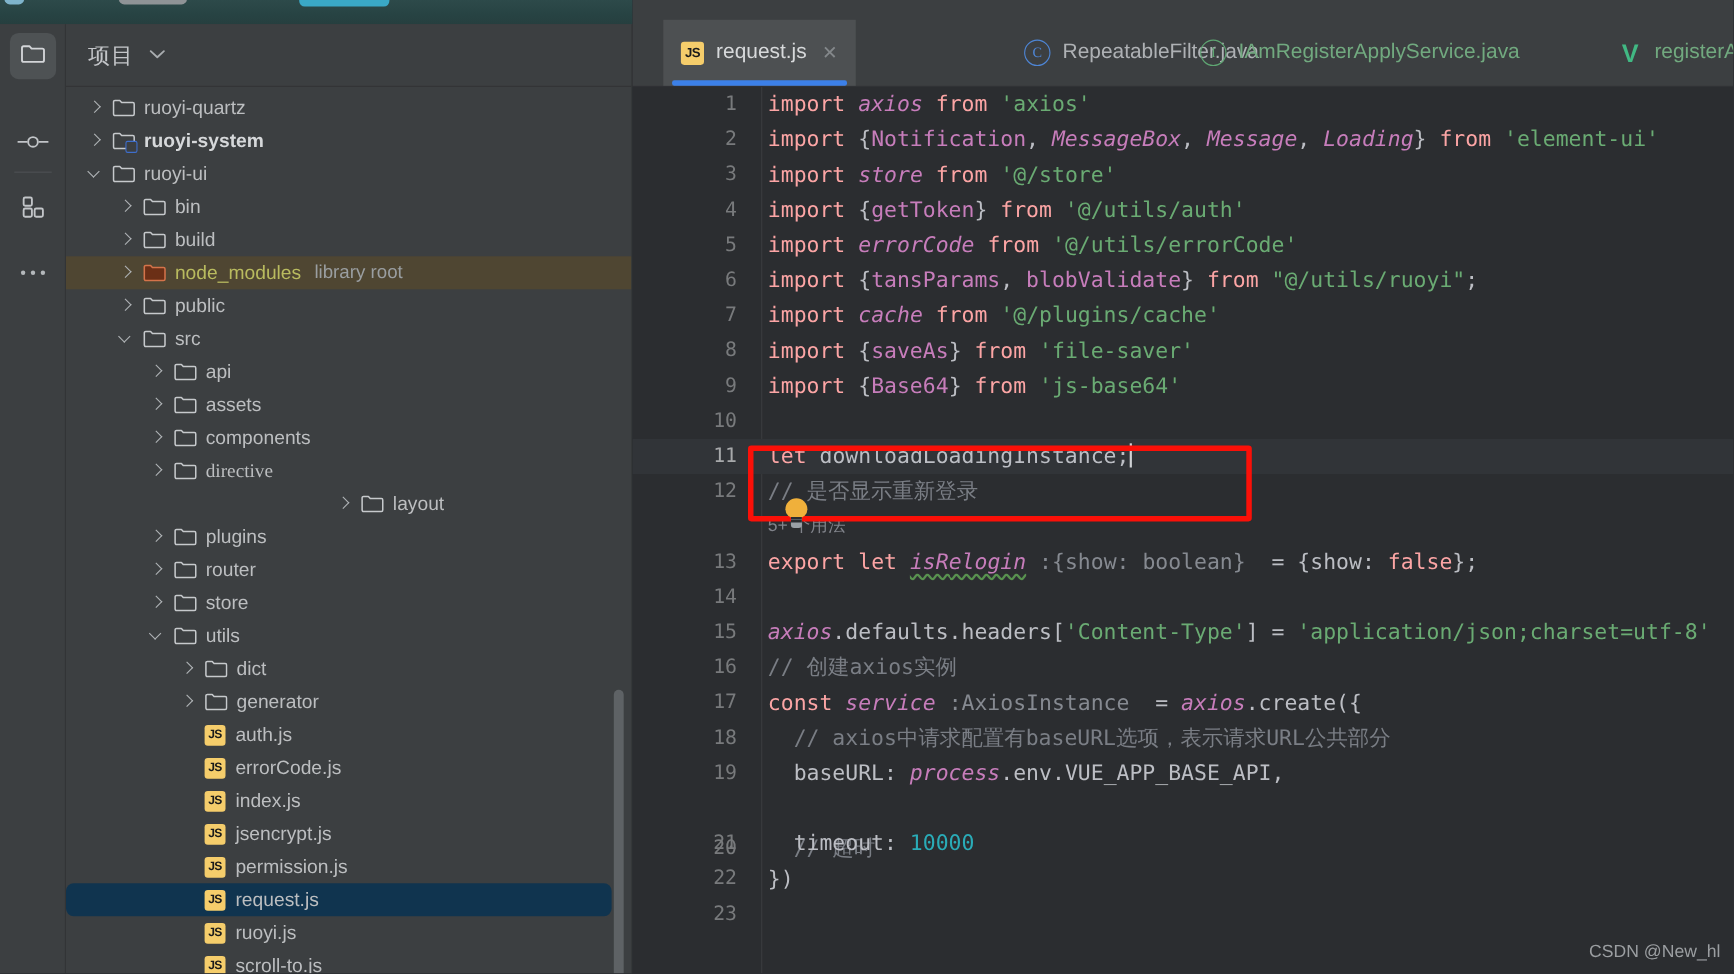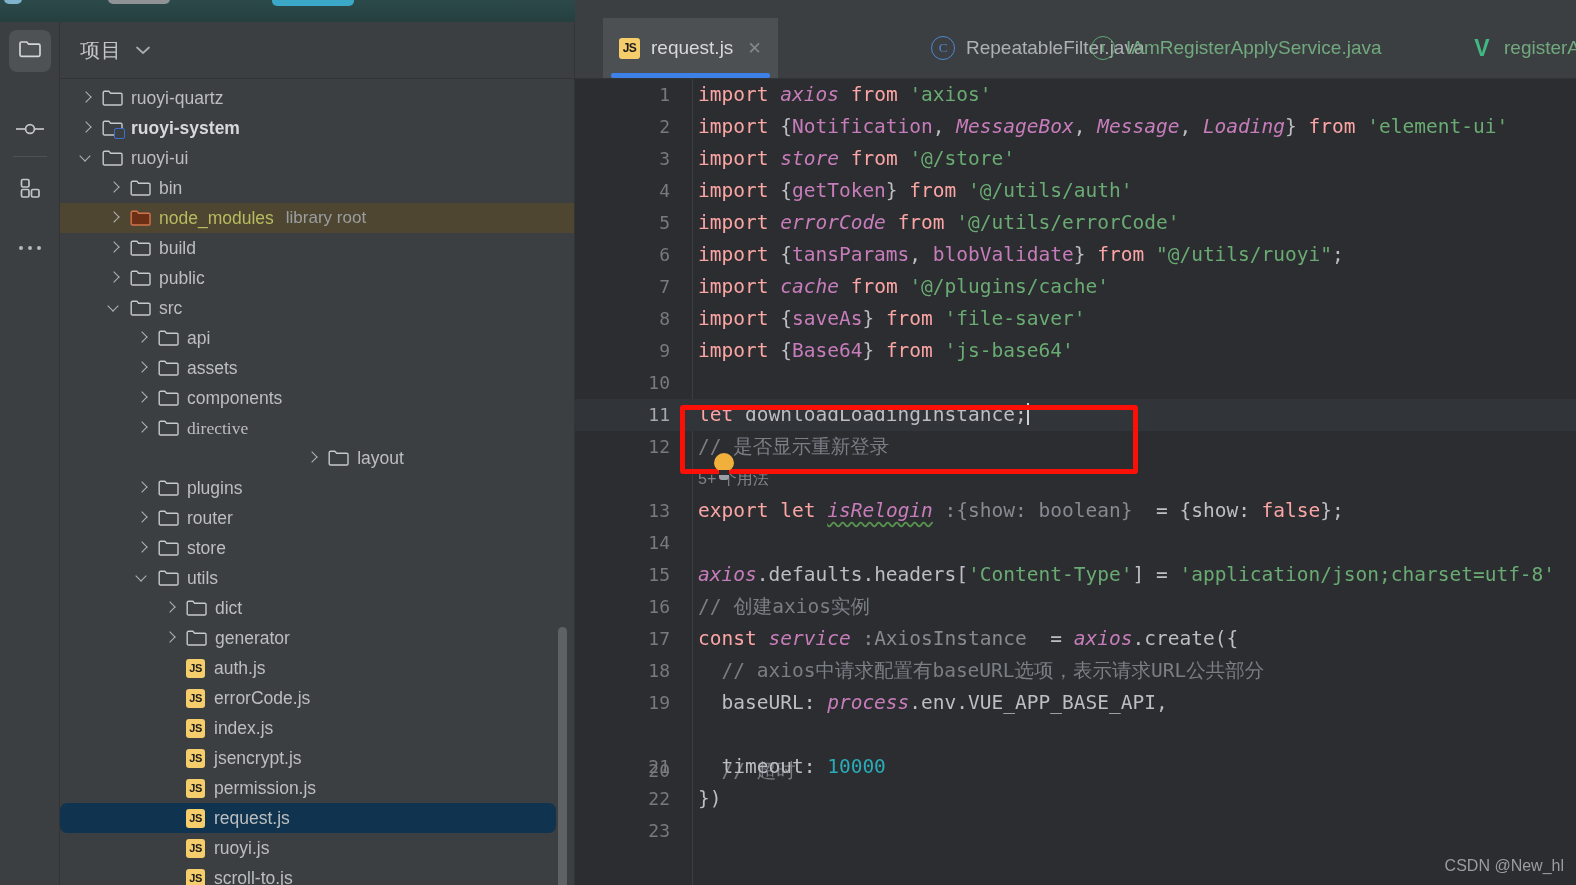--- a/index.html
+++ b/index.html
@@ -455,38 +455,38 @@
         </div>
         <div class="tree-row" style="padding-left: 46px;">
           <span class="twisty"></span>
           <span class="ficon">
             <svg width="21" height="17" viewBox="0 0 21 17">
               <path d="M1.2 2.6A1.3 1.3 0 012.5 1.3h4.4l1.7 1.9h10.1a1.3 1.3 0 011.3 1.3v9.2a1.3 1.3 0 01-1.3 1.3H2.5a1.3 1.3 0 01-1.3-1.3z" fill="none" stroke="#c6c9cc" stroke-width="1.4" stroke-linejoin="round"></path>
             </svg>
           </span>
           <span class="tree-label">bin</span>
         </div>
+        <div class="tree-row" style="padding-left: 46px;">
+          <span class="twisty"></span>
+          <span class="ficon">
+            <svg width="21" height="17" viewBox="0 0 21 17">
+              <path d="M1.2 2.6A1.3 1.3 0 012.5 1.3h4.4l1.7 1.9h10.1a1.3 1.3 0 011.3 1.3v9.2a1.3 1.3 0 01-1.3 1.3H2.5a1.3 1.3 0 01-1.3-1.3z" fill="none" stroke="#c6c9cc" stroke-width="1.4" stroke-linejoin="round"></path>
+            </svg>
+          </span>
+          <span class="tree-label">build</span>
+        </div>
         <div class="tree-row hl-library" style="padding-left: 46px;">
           <span class="twisty"></span>
           <span class="ficon">
             <svg width="21" height="17" viewBox="0 0 21 17">
               <path d="M1.2 2.6A1.3 1.3 0 012.5 1.3h4.4l1.7 1.9h10.1a1.3 1.3 0 011.3 1.3v9.2a1.3 1.3 0 01-1.3 1.3H2.5a1.3 1.3 0 01-1.3-1.3z" fill="#6b2f16" stroke="#d4734a" stroke-width="1.4" stroke-linejoin="round"></path>
             </svg>
           </span>
           <span class="tree-label lib">node_modules</span>
           <span class="lib-note">library root</span>
-        </div>
-        <div class="tree-row" style="padding-left: 46px;">
-          <span class="twisty"></span>
-          <span class="ficon">
-            <svg width="21" height="17" viewBox="0 0 21 17">
-              <path d="M1.2 2.6A1.3 1.3 0 012.5 1.3h4.4l1.7 1.9h10.1a1.3 1.3 0 011.3 1.3v9.2a1.3 1.3 0 01-1.3 1.3H2.5a1.3 1.3 0 01-1.3-1.3z" fill="none" stroke="#c6c9cc" stroke-width="1.4" stroke-linejoin="round"></path>
-            </svg>
-          </span>
-          <span class="tree-label">build</span>
         </div>
         <div class="tree-row" style="padding-left: 46px;">
           <span class="twisty"></span>
           <span class="ficon">
             <svg width="21" height="17" viewBox="0 0 21 17">
               <path d="M1.2 2.6A1.3 1.3 0 012.5 1.3h4.4l1.7 1.9h10.1a1.3 1.3 0 011.3 1.3v9.2a1.3 1.3 0 01-1.3 1.3H2.5a1.3 1.3 0 01-1.3-1.3z" fill="none" stroke="#c6c9cc" stroke-width="1.4" stroke-linejoin="round"></path>
             </svg>
           </span>
           <span class="tree-label">public</span>
         </div>

